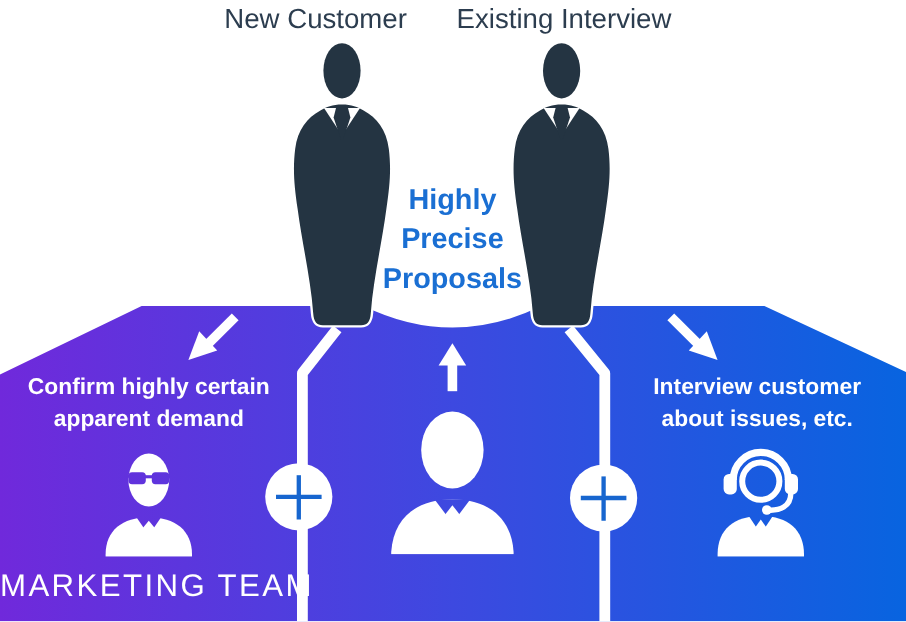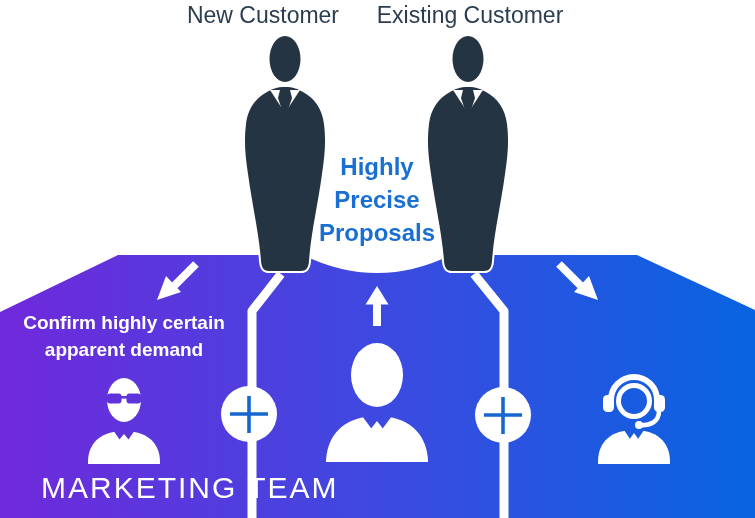--- a/index.html
+++ b/index.html
@@ -19,22 +19,22 @@
     width:150px;text-align:center;
     font-size:24px;line-height:33px;font-weight:700;
     color:var(--accent-blue,#1A6FD3);
   }
   .desc{
     width:240px;text-align:center;
     font-size:19px;line-height:27px;font-weight:700;color:#fff;
   }
   .section-label{
     width:250px;text-align:center;
-    font-size:30px;line-height:24px;font-weight:400;
-    letter-spacing:2px;color:#fff;white-space:nowrap;padding-left:41px;
+    font-size:26px;line-height:24px;font-weight:400;
+    letter-spacing:2px;color:#fff;white-space:nowrap;
   }
 </style>
 </head>
 <body>
 
 <div id="stage">
 
   <svg class="abs" style="left:0;top:0" width="755" height="518" viewBox="0 0 755 518">
     <defs>
       <linearGradient id="bannerGrad" x1="0" y1="0" x2="1" y2="0">
@@ -145,28 +145,32 @@
     <path d="M 20,31 A 23,23 0 0 1 66,31" fill="none" stroke="#fff" stroke-width="6"></path>
     <rect x="12" y="26" width="11" height="17" rx="4.5" fill="#fff"></rect>
     <rect x="63" y="26" width="11" height="17" rx="4.5" fill="#fff"></rect>
     <path d="M 68,42 C 68,53 59,57 48,56" fill="none" stroke="#fff" stroke-width="4.5"></path>
     <circle cx="48" cy="56" r="4" fill="#fff"></circle>
     <path d="M 7,93 C 7,72 21,61 43,61 C 65,61 79,72 79,93 L 79,95 L 7,95 Z" fill="#fff" mask="url(#clCollar)"></path>
     <polygon points="43,64 48,71 44.5,85 41.5,85 38,71" fill="#fff"></polygon>
   </svg>
 
   <div class="abs heading" style="left:163px;top:0;width:200px">New Customer</div>
-  <div class="abs heading" style="left:370px;top:0;width:200px">Existing Customer</div>
+  <div class="abs heading" style="left:370px;top:0;width:200px">Existing Interview</div>
 
   <div class="abs proposal" style="left:302px;top:150px">
     <div>Highly</div>
     <div>Precise</div>
     <div>Proposals</div>
   </div>
 
   <div class="abs desc" style="left:4px;top:309px">
     <div>Confirm highly certain</div>
     <div>apparent demand</div>
   </div>
+  <div class="abs desc" style="left:511px;top:309px">
+    <div>Interview customer</div>
+    <div>about issues, etc.</div>
+  </div>
 
   <div class="abs section-label" style="left:0;top:476px">MARKETING TEAM</div>
 
 </div>
 
 </body></html>

